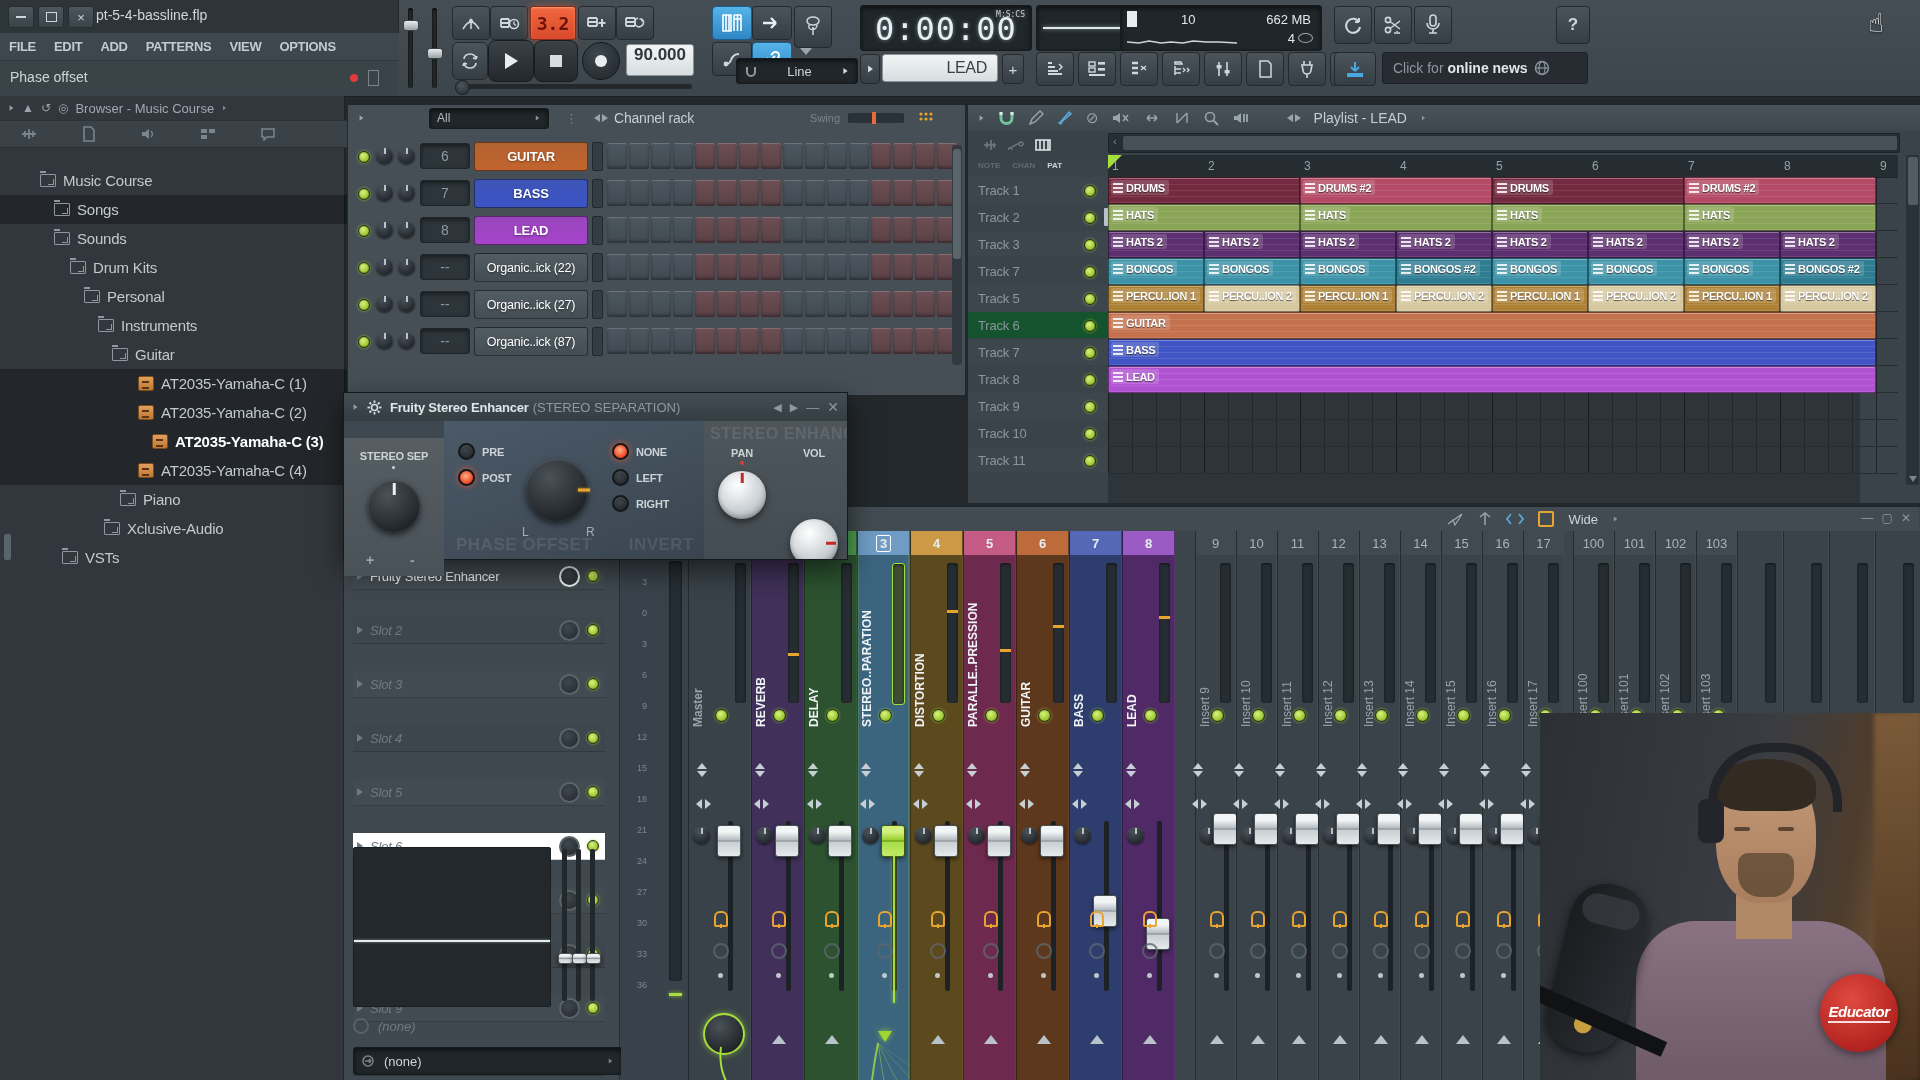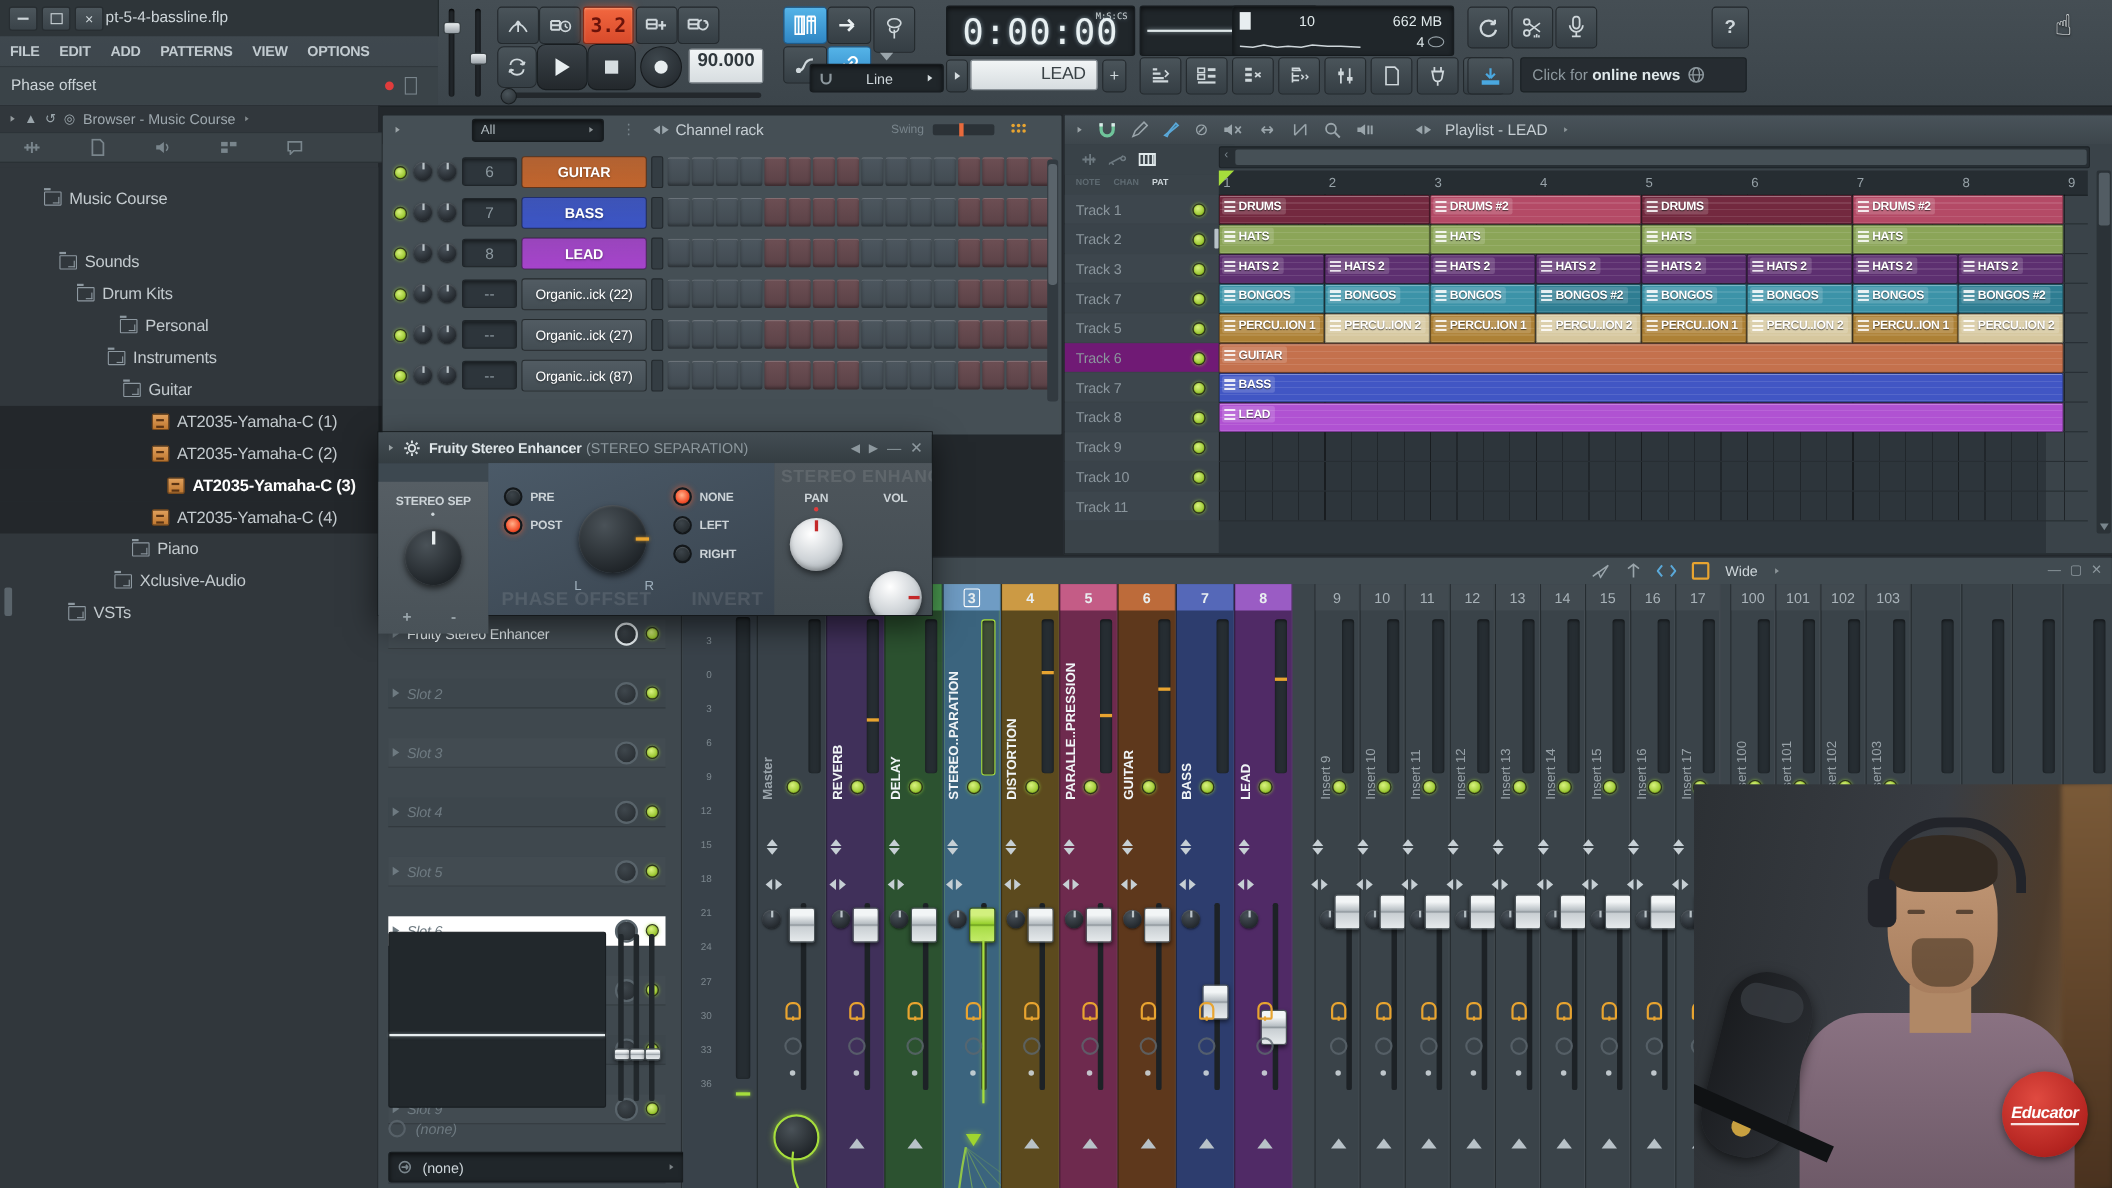--- a/index.html
+++ b/index.html
@@ -355,29 +355,33 @@
       </svg>
     <svg width="16" height="14" viewBox="0 0 16 14">
         <path d="M2 2 h12 v8 h-7 l-3 3 v-3 h-2 z" stroke="#79858c" stroke-width="1.5" fill="none"></path>
       </svg>
   </div>
   <div id="tree" class="p" style="left:0;top:56px;width:344px;height:928px;background:#31373c">
       <div class="tree-row" style="top: 14px; padding-left: 40px;">
         <div class="folder-ic"></div>
         <span>Music Course</span>
       </div>
+      <div class="tree-row tree-band" style="top: 43px; padding-left: 54px;">
+        <div class="folder-ic"></div>
+        <span>Songs</span>
+      </div>
       <div class="tree-row" style="top: 72px; padding-left: 54px;">
         <div class="folder-ic"></div>
         <span>Sounds</span>
       </div>
       <div class="tree-row" style="top: 101px; padding-left: 70px;">
         <div class="folder-ic"></div>
         <span>Drum Kits</span>
       </div>
-      <div class="tree-row" style="top: 130px; padding-left: 84px; margin-left: 25px;">
+      <div class="tree-row" style="top: 130px; padding-left: 84px;">
         <div class="folder-ic"></div>
         <span>Personal</span>
       </div>
       <div class="tree-row" style="top: 159px; padding-left: 98px;">
         <div class="folder-ic"></div>
         <span>Instruments</span>
       </div>
       <div class="tree-row" style="top: 188px; padding-left: 112px;">
         <div class="folder-ic"></div>
         <span>Guitar</span>
@@ -679,21 +683,21 @@
         <div class="led" style="position: absolute; right: 12px; top: 8px; width: 10px; height: 10px;"></div>
       </div>
       <div style="position: absolute; left: 0px; top: 81px; width: 140px; height: 26px; background: rgb(58, 67, 74);">
         <span class="trklbl" style="position: absolute; left: 10px; top: 6px;">Track 7</span>
         <div class="led" style="position: absolute; right: 12px; top: 8px; width: 10px; height: 10px;"></div>
       </div>
       <div style="position: absolute; left: 0px; top: 108px; width: 140px; height: 26px; background: rgb(61, 70, 77);">
         <span class="trklbl" style="position: absolute; left: 10px; top: 6px;">Track 5</span>
         <div class="led" style="position: absolute; right: 12px; top: 8px; width: 10px; height: 10px;"></div>
       </div>
-      <div style="position: absolute; left: 0px; top: 135px; width: 140px; height: 26px; background: #701a75;">
+      <div style="position: absolute; left: 0px; top: 135px; width: 140px; height: 26px; background: #14532d;">
         <span class="trklbl" style="position: absolute; left: 10px; top: 6px;">Track 6</span>
         <div class="led" style="position: absolute; right: 12px; top: 8px; width: 10px; height: 10px;"></div>
       </div>
       <div style="position: absolute; left: 0px; top: 162px; width: 140px; height: 26px; background: rgb(61, 70, 77);">
         <span class="trklbl" style="position: absolute; left: 10px; top: 6px;">Track 7</span>
         <div class="led" style="position: absolute; right: 12px; top: 8px; width: 10px; height: 10px;"></div>
       </div>
       <div style="position: absolute; left: 0px; top: 189px; width: 140px; height: 26px; background: rgb(58, 67, 74);">
         <span class="trklbl" style="position: absolute; left: 10px; top: 6px;">Track 8</span>
         <div class="led" style="position: absolute; right: 12px; top: 8px; width: 10px; height: 10px;"></div>

